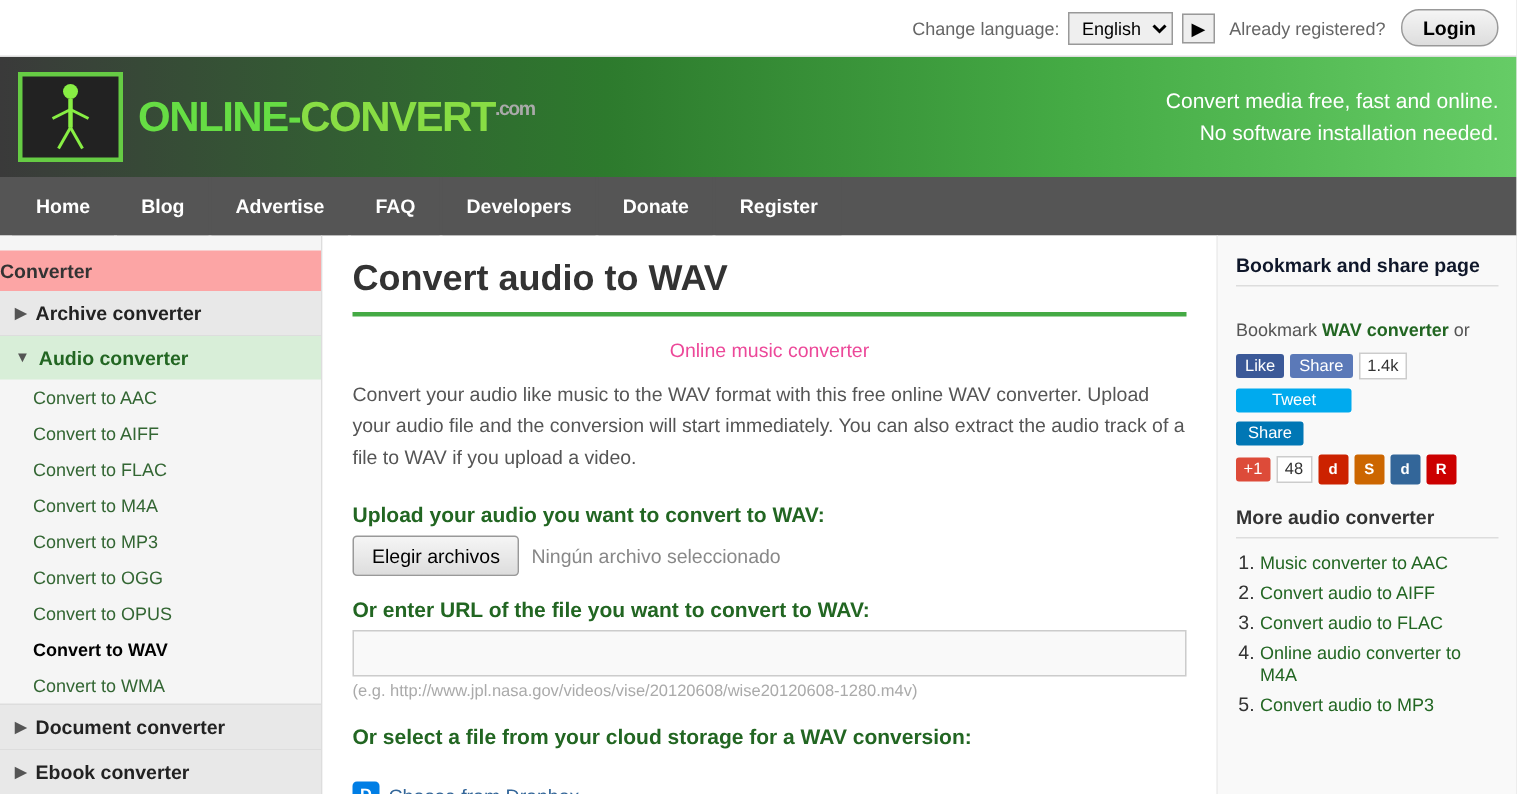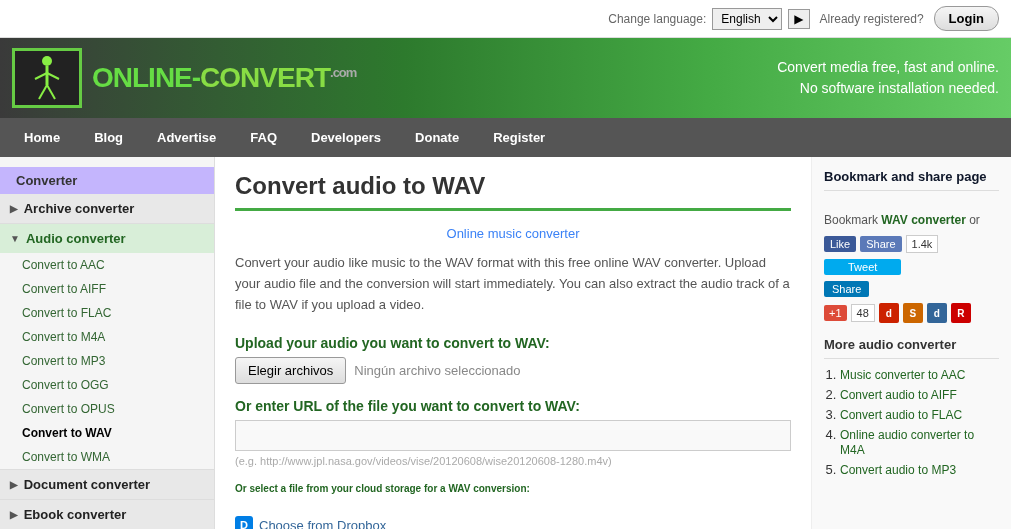--- a/index.html
+++ b/index.html
@@ -95,22 +95,22 @@
 
     
     .sidebar {
       width: 215px;
       min-width: 215px;
       background: #f5f5f5;
       border-right: 1px solid #ddd;
       padding-top: 10px;
     }
     .sidebar-section-title {
-      background: #c4b5fd;
-      padding: 6px 16px;
+      background: #fca5a5;
+      padding: 6px 0;
       font-weight: bold;
       font-size: 13px;
       color: #333;
     }
     .sidebar-group {
       border-bottom: 1px solid #ddd;
     }
     .sidebar-group-header {
       display: flex;
       align-items: center;
@@ -141,21 +141,21 @@
     }
     .page-title {
       font-size: 24px;
       font-weight: bold;
       color: #333;
       border-bottom: 3px solid #44aa44;
       padding-bottom: 8px;
       margin-bottom: 15px;
     }
     .subtitle {
-      color: #3b82f6;
+      color: #ec4899;
       font-size: 13px;
       text-align: center;
       margin-bottom: 12px;
     }
     .description {
       color: #555;
       font-size: 13px;
       line-height: 1.6;
       margin-bottom: 20px;
     }
@@ -192,21 +192,21 @@
       padding: 7px;
       font-size: 13px;
       margin-bottom: 4px;
       background: #f9f9f9;
     }
     .url-hint { color: #aaa; font-size: 11px; margin-bottom: 16px; }
     .cloud-label {
       font-weight: bold;
       color: #226622;
       margin-bottom: 22px;
-      font-size: 10px;
+      font-size: 14px;
     }
     .dropbox-btn {
       display: flex;
       align-items: center;
       gap: 6px;
       cursor: pointer;
       color: #336699;
       font-size: 13px;
     }
     .dropbox-icon {

